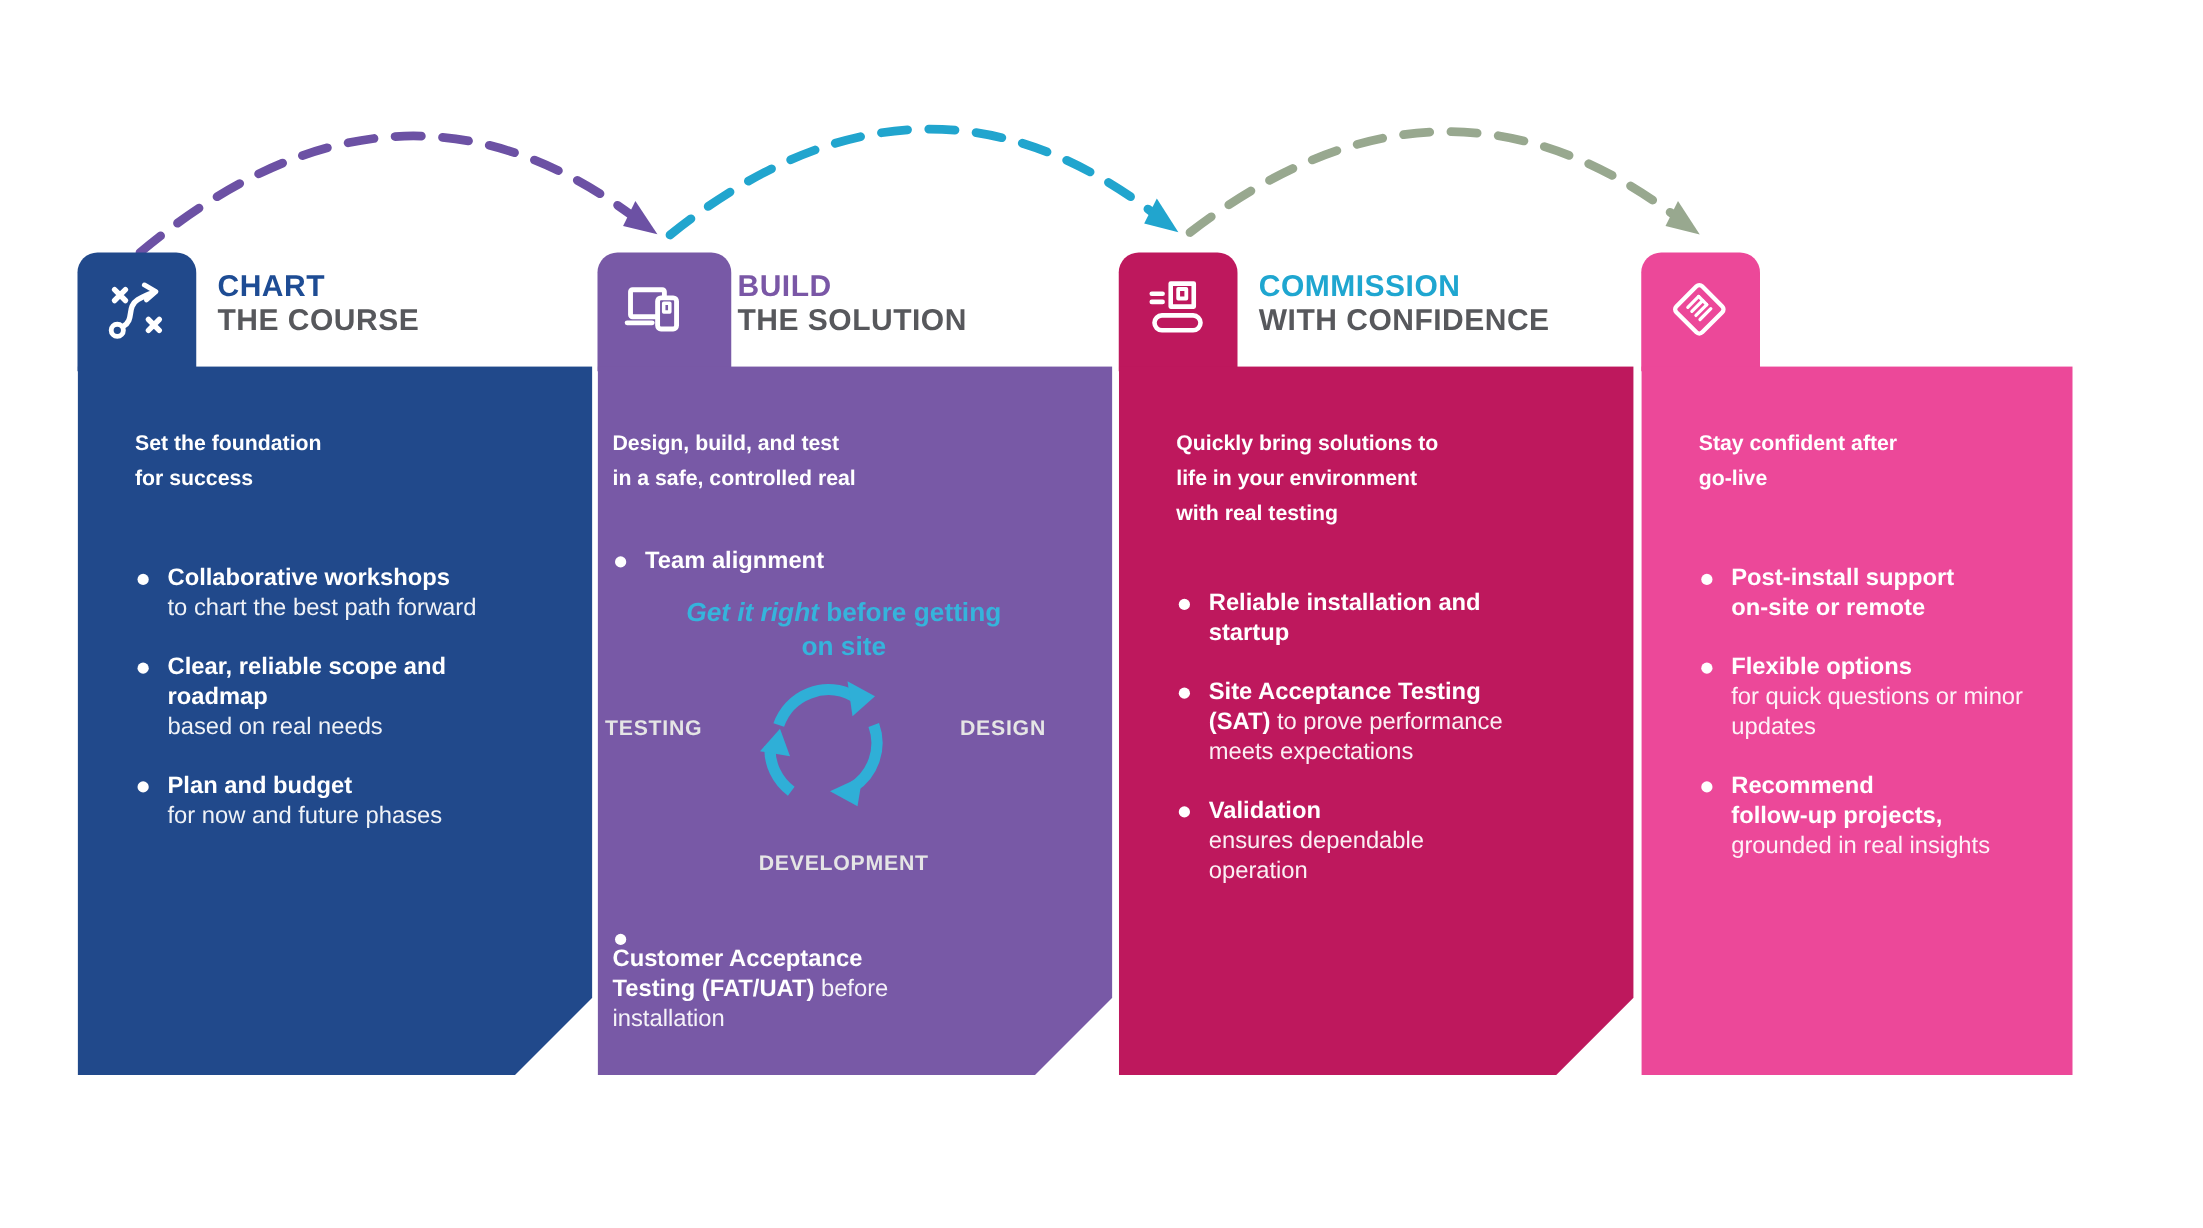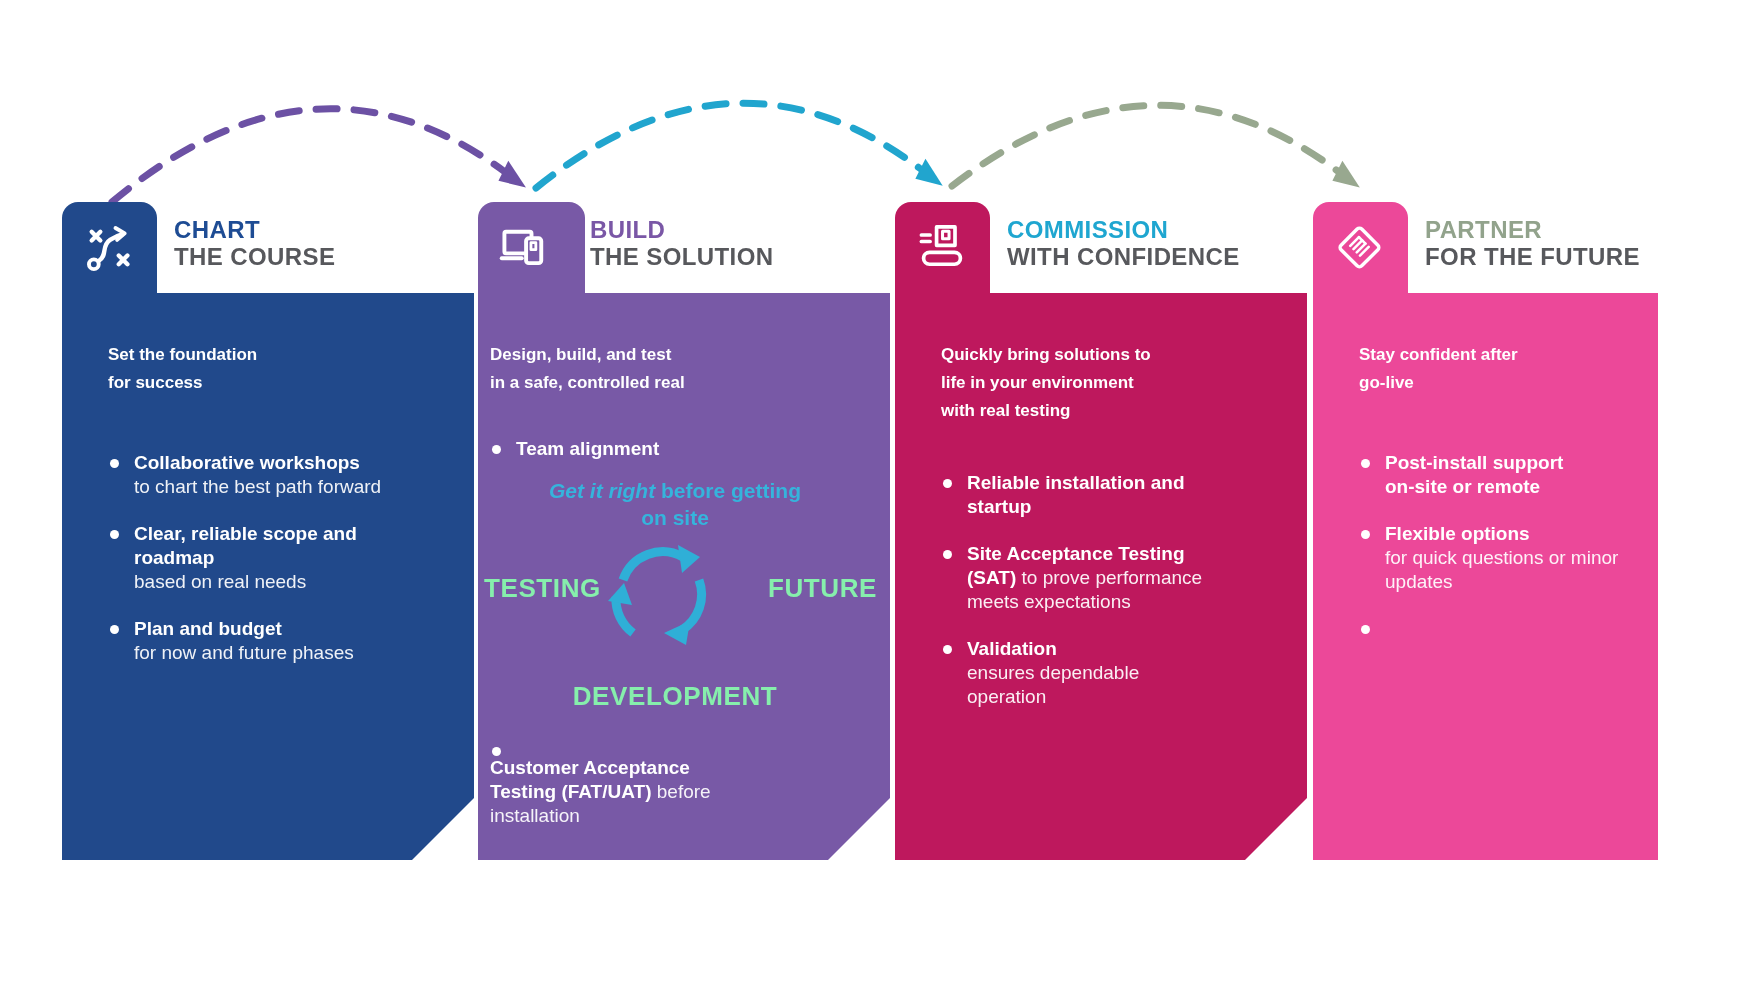--- a/index.html
+++ b/index.html
@@ -21,21 +21,21 @@
   .intro{font-size:17px;font-weight:bold;line-height:28px;margin-bottom:54px;}
   .bullet{display:flex;margin-bottom:23px;}
   .dot{flex:0 0 9px;width:9px;height:9px;border-radius:50%;background:#fff;margin:8px 15px 0 2px;}
   .btxt{font-size:19px;line-height:24px;max-width:250px;}
   .c2 .btxt{max-width:262px;} .c3 .btxt{max-width:252px;} .c4 .btxt{max-width:242px;}
   .b{font-weight:bold;} .blk{display:block;} .r{font-weight:normal;color:rgba(255,255,255,.93);}
   .callout{width:270px;margin:16px auto 0;text-align:center;color:#35B4DC;font-size:21px;
            font-weight:bold;line-height:27px;}
   .callout .it{font-style:italic;}
   .cycle{position:relative;height:182px;margin-top:10px;}
-  .cyc-label{position:absolute;color:#86efac;font-weight:bold;font-size:26px;letter-spacing:.6px;}
+  .cyc-label{position:absolute;color:#e5e5e5;font-weight:bold;font-size:17px;letter-spacing:.6px;}
   .lab-left{left:-6px;top:32px;} .lab-right{left:278px;top:32px;}
   .lab-bottom{left:0;right:0;top:140px;text-align:center;}
   .cycle svg{position:absolute;left:108px;top:-6px;}
 </style>
 </head>
 <body>
 <div class="canvas">
 
 <svg class="arcs" width="1762" height="240">
   <defs>
@@ -106,21 +106,21 @@
       <div>Design, build, and test</div>
       <div>in a safe, controlled real</div>
     </div>
     <div class="bullet" style="margin-bottom:0;">
       <span class="dot"></span>
       <div class="btxt"><span class="b">Team alignment</span></div>
     </div>
     <div class="callout"><span class="it">Get it right</span><span> before getting on site</span></div>
     <div class="cycle">
       <span class="cyc-label lab-left">TESTING</span>
-      <span class="cyc-label lab-right">FUTURE</span>
+      <span class="cyc-label lab-right">DESIGN</span>
       <span class="cyc-label lab-bottom">DEVELOPMENT</span>
       <svg width="120" height="120" viewBox="0 0 120 120" fill="none" stroke="#2FAFD7" stroke-width="9" stroke-linecap="butt">
         <path d="M25 45 A 42 42 0 0 1 85 22"></path>
         <path d="M101 45 A 42 42 0 0 1 84 95"></path>
         <path d="M35 98 A 42 42 0 0 1 18 62"></path>
         <g fill="#2FAFD7" stroke="none">
           <path d="M80 10 L102 22 L84 38 Z"></path>
           <path d="M92 86 L88 110 L66 98 Z"></path>
           <path d="M10 66 L26 48 L34 70 Z"></path>
         </g>
@@ -171,39 +171,36 @@
 </div>
 
 <div class="card c4" style="left:1313px;width:413px;">
   <div class="tab">
     <svg width="52" height="52" viewBox="0 0 48 48" fill="none" stroke="#fff" stroke-width="3.2" stroke-linecap="round" stroke-linejoin="round">
       <rect x="10" y="10" width="27" height="27" rx="3" transform="rotate(45 23.5 23.5)"></rect>
       <path d="M15 22 L23 14 M18 25 L26 17 M21 28 L29 20 M24 31 L32 23" stroke-width="2.4"></path>
       <path d="M23 14 L29 20" stroke-width="2.4"></path>
     </svg>
   </div>
-  <div class="hdr">
-    <div class="l1">PARTNER</div>
-    <div class="l2">FOR THE FUTURE</div>
-  </div>
   <div class="body">
     <div class="intro">
       <div>Stay confident after</div>
       <div>go-live</div>
     </div>
     <div class="bullet">
       <span class="dot"></span>
       <div class="btxt">
             <span class="b blk">Post-install support</span>
             <span class="b blk">on-site or remote</span>
           </div>
     </div>
     <div class="bullet">
       <span class="dot"></span>
       <div class="btxt"><span class="b blk">Flexible options</span><span class="r">for quick questions or minor updates</span></div>
     </div>
     <div class="bullet">
       <span class="dot"></span>
+      <div class="btxt"><span class="b blk">Recommend</span><span class="b blk">follow-up projects,</span><span class="r">grounded in real insights</span></div>
     </div>
   </div>
 </div>
 
 </div>
 
 </body></html>

